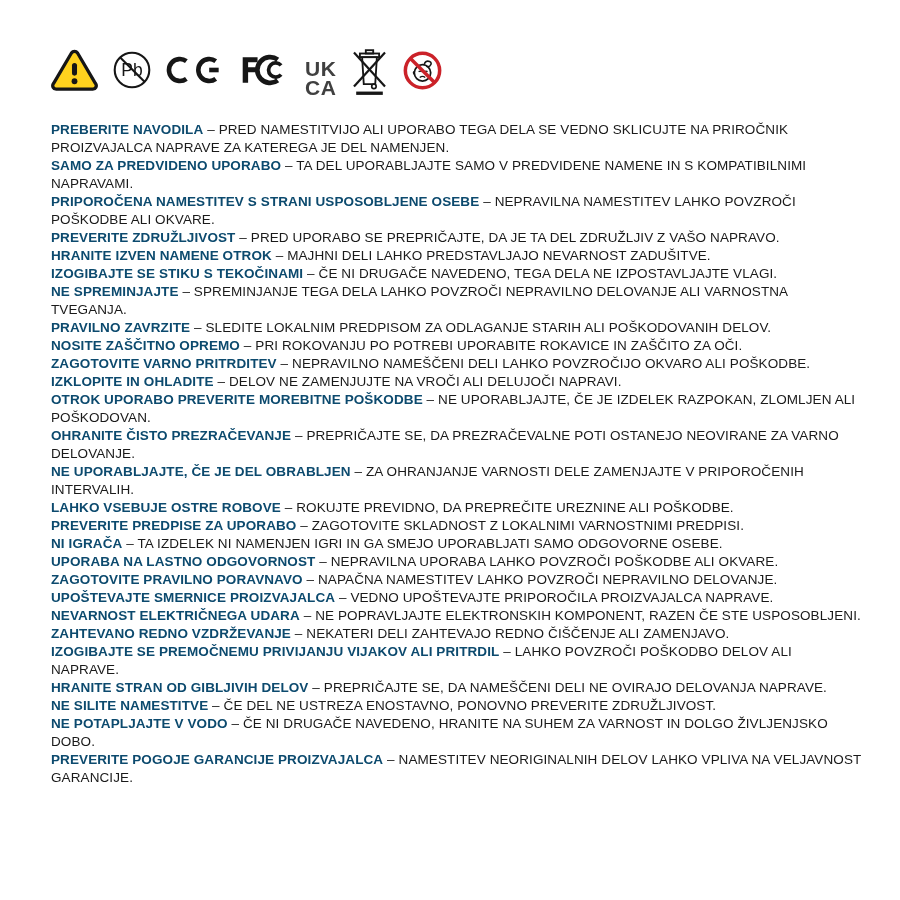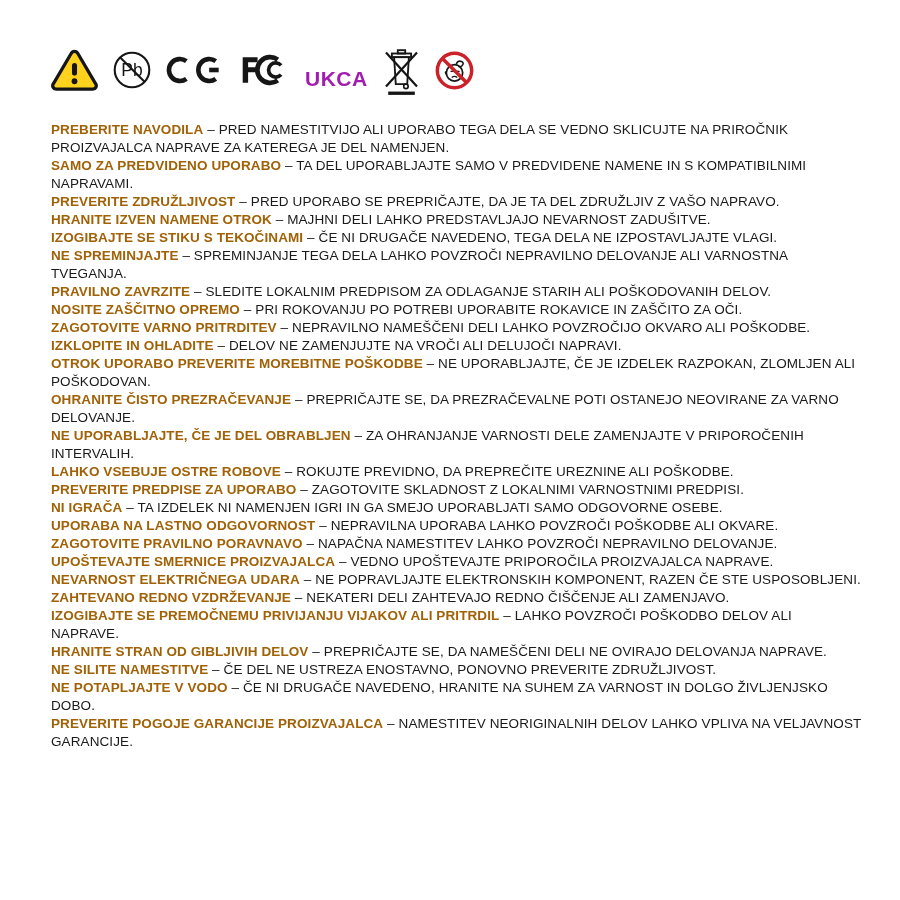--- a/index.html
+++ b/index.html
@@ -18,36 +18,36 @@
     height: 52px;
     margin-bottom: 25px;
   }
   .icons-row svg { display: block; flex: 0 0 auto; }
 
   .ukca {
     font-weight: bold;
     font-size: 21px;
     line-height: 19px;
     letter-spacing: 0.5px;
-    color: #a21caf;
+    color: #404040;
     display: flex;
-    flex-direction: row;
+    flex-direction: column;
     align-items: center;
     margin-top: 16px;
   }
 
   .warnings {
     width: 812px;
     font-size: 13.5px;
     line-height: 18px;
     letter-spacing: 0.1px;
     color: #1a1a1a;
   }
   .warning { margin: 0; }
-  .warning strong { font-weight: 700; color: #a16207; }
+  .warning strong { font-weight: 700; color: #0c4a6e; }
 </style>
 </head>
 <body>
 
 <div class="page">
 
   <div class="icons-row">
 
     <svg width="47" height="43" viewBox="0 0 100 92">
       <path d="M43.5 8.5 a8 8 0 0 1 13 0 L95 74 a7.5 7.5 0 0 1 -6.5 12 H11.5 A7.5 7.5 0 0 1 5 74 Z" fill="#FFD21E" stroke="#161616" stroke-width="7" stroke-linejoin="round"></path>
@@ -100,20 +100,21 @@
     </svg>
 
   </div>
 
   <div class="warnings">
 
       <p class="warning"><strong>PREBERITE NAVODILA</strong><span> – </span><span>PRED NAMESTITVIJO ALI UPORABO TEGA DELA SE VEDNO SKLICUJTE NA PRIROČNIK PROIZVAJALCA NAPRAVE ZA KATEREGA JE DEL NAMENJEN.</span></p>
 
       <p class="warning"><strong>SAMO ZA PREDVIDENO UPORABO</strong><span> – </span><span>TA DEL UPORABLJAJTE SAMO V PREDVIDENE NAMENE IN S KOMPATIBILNIMI NAPRAVAMI.</span></p>
 
+      <p class="warning"><strong>PRIPOROČENA NAMESTITEV S STRANI USPOSOBLJENE OSEBE</strong><span> – </span><span>NEPRAVILNA NAMESTITEV LAHKO POVZROČI POŠKODBE ALI OKVARE.</span></p>
 
 
       <p class="warning"><strong>PREVERITE ZDRUŽLJIVOST</strong><span> – </span><span>PRED UPORABO SE PREPRIČAJTE, DA JE TA DEL ZDRUŽLJIV Z VAŠO NAPRAVO.</span></p>
 
       <p class="warning"><strong>HRANITE IZVEN NAMENE OTROK</strong><span> – </span><span>MAJHNI DELI LAHKO PREDSTAVLJAJO NEVARNOST ZADUŠITVE.</span></p>
 
       <p class="warning"><strong>IZOGIBAJTE SE STIKU S TEKOČINAMI</strong><span> – </span><span>ČE NI DRUGAČE NAVEDENO, TEGA DELA NE IZPOSTAVLJAJTE VLAGI.</span></p>
 
       <p class="warning"><strong>NE SPREMINJAJTE</strong><span> – </span><span>SPREMINJANJE TEGA DELA LAHKO POVZROČI NEPRAVILNO DELOVANJE ALI VARNOSTNA TVEGANJA.</span></p>
 

